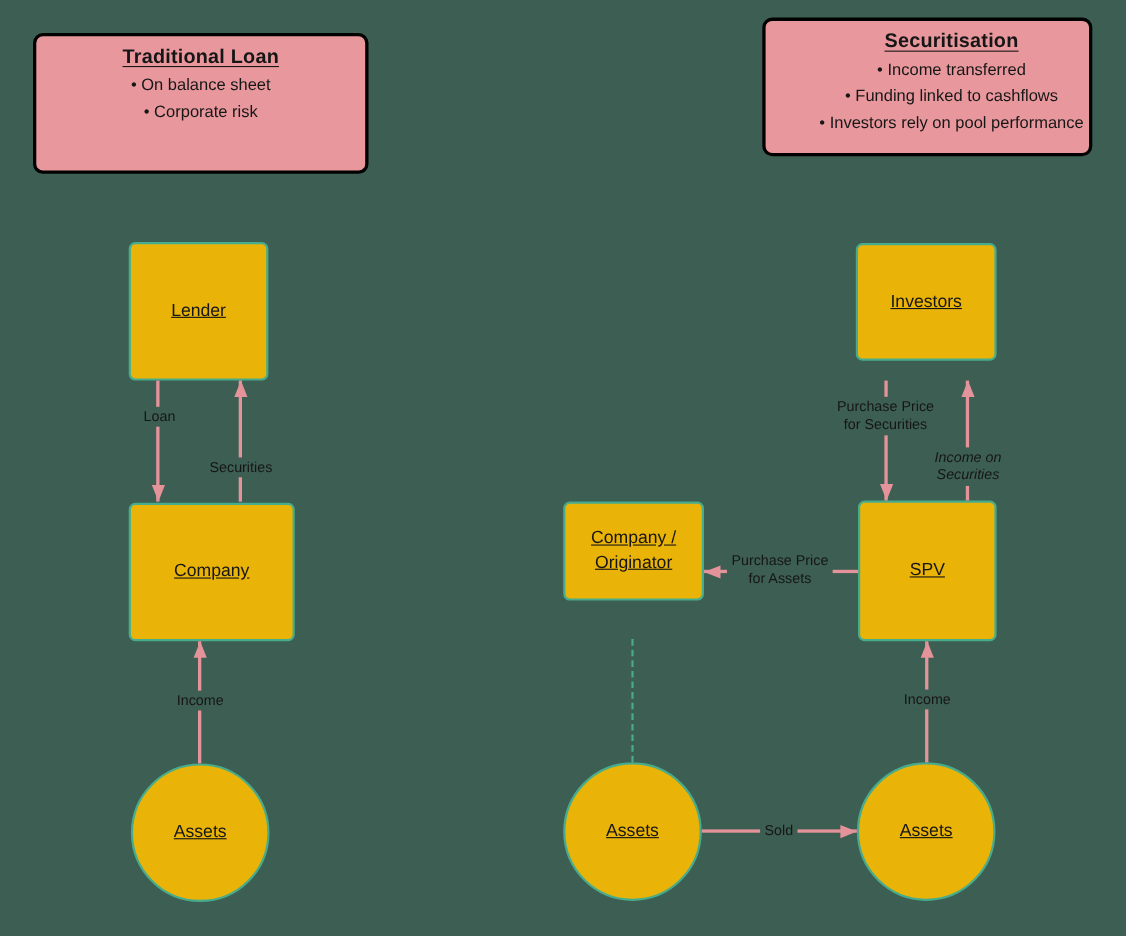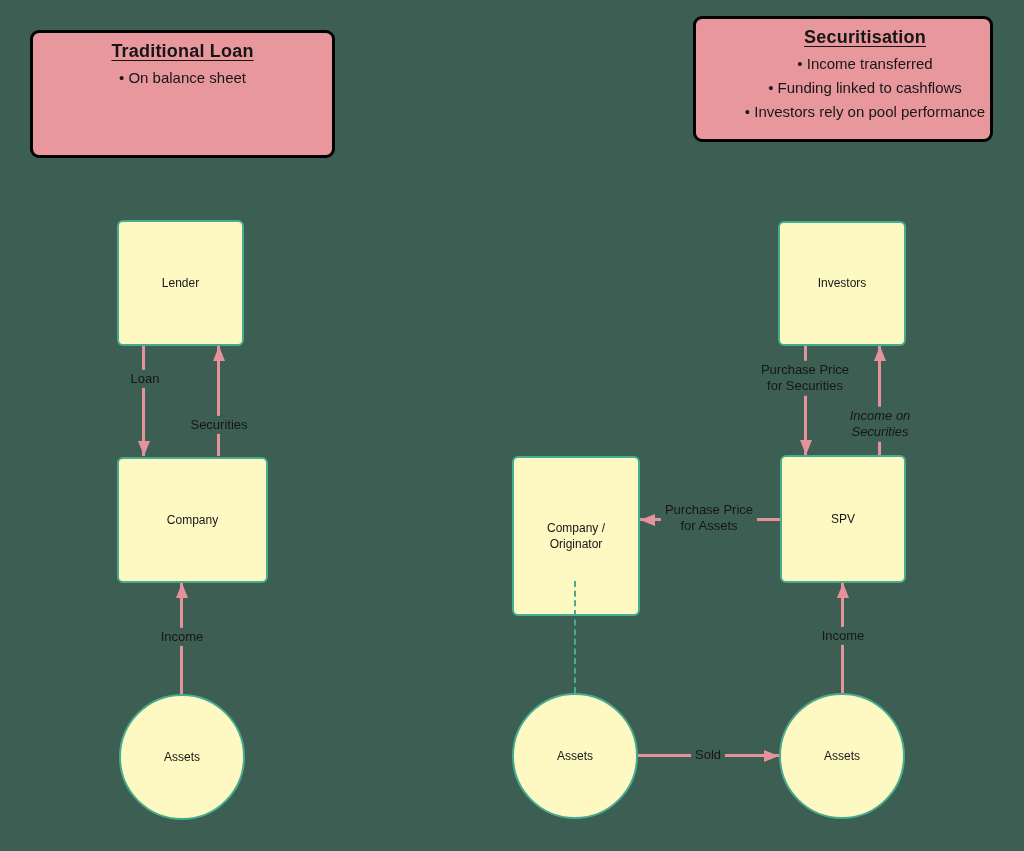--- a/index.html
+++ b/index.html
@@ -36,28 +36,29 @@
   }
   .info-item {
     font-size: 15px;
     line-height: 24px;
   }
 
   
   .node {
     position: absolute;
     box-sizing: border-box;
-    background: #fef9c3;
+    background: #eab308;
     border: 2px solid #46ac8d;
     display: flex;
     align-items: center;
     justify-content: center;
     text-align: center;
-    font-size: 12px;
+    font-size: 16px;
     line-height: 1.35;
+    text-decoration: underline;
   }
   .node.rect { border-radius: 6px; }
   .node.circle { border-radius: 50%; align-items: center; }
   .pre { white-space: pre-line; }
 
   
   .vline {
     position: absolute;
     width: 3px;
     background: #e39399;
@@ -115,20 +116,21 @@
   }
 </style>
 </head>
 <body>
 
 <div class="canvas">
 
   <div class="info-box" style="left:30px; top:30px; width:305px; height:128px;">
     <div class="info-title">Traditional Loan</div>
     <div class="info-item">• On balance sheet</div>
+    <div class="info-item">• Corporate risk</div>
   </div>
 
   <div class="node rect" style="left:117px; top:220px; width:127px; height:126px;">
     <span>Lender</span>
   </div>
 
   <div class="node rect" style="left:117px; top:457px; width:151px; height:126px;">
     <span>Company</span>
   </div>
 
@@ -145,25 +147,25 @@
   <div class="vline head-up" style="left:180px; top:583px; height:111px;"></div>
   <div class="edge-label" style="left:182px; top:637px;">Income</div>
 
   <div class="info-box" style="left:693px; top:16px; width:300px; height:126px;padding-left:44px;">
     <div class="info-title">Securitisation</div>
     <div class="info-item">• Income transferred</div>
     <div class="info-item">• Funding linked to cashflows</div>
     <div class="info-item">• Investors rely on pool performance</div>
   </div>
 
-  <div class="node rect" style="left:778px; top:221px; width:128px; height:125px;">
+  <div class="node rect" style="left:778px; top:221px; width:128px; height:107px;">
     <span>Investors</span>
   </div>
 
-  <div class="node rect pre" style="left:512px; top:456px; width:128px; height:160px;">
+  <div class="node rect pre" style="left:512px; top:456px; width:128px; height:90px;">
     <span class="pre">Company /
 Originator</span>
   </div>
 
   <div class="node rect" style="left:780px; top:455px; width:126px; height:128px;justify-content:center;">
     <span>SPV</span>
   </div>
 
   <div class="node circle" style="left:512px; top:693px; width:126px; height:126px;">
     <span>Assets</span>

